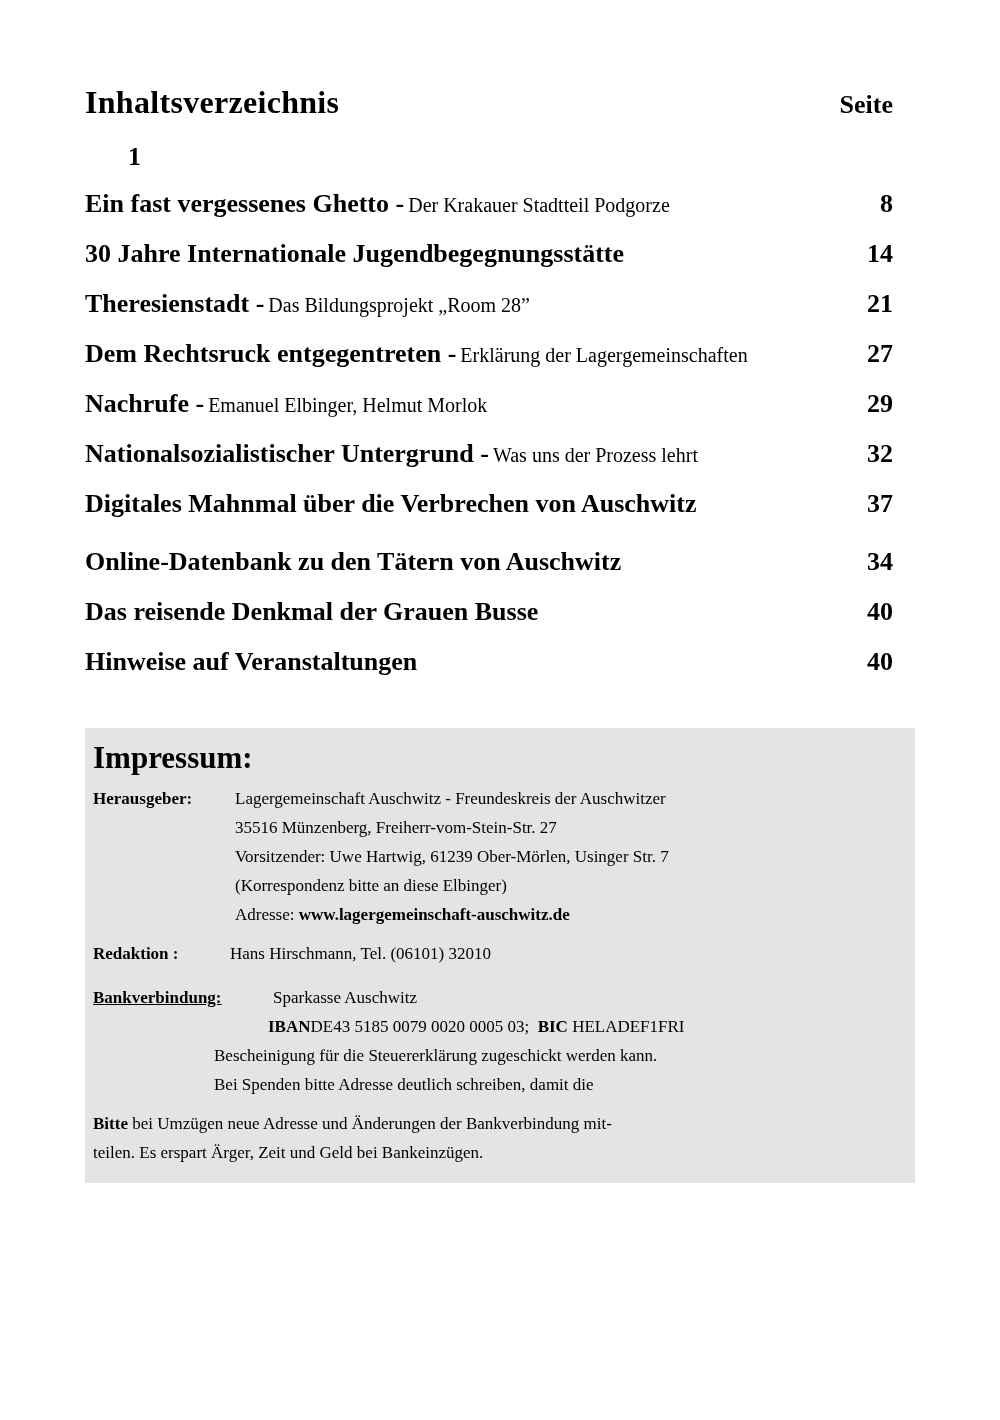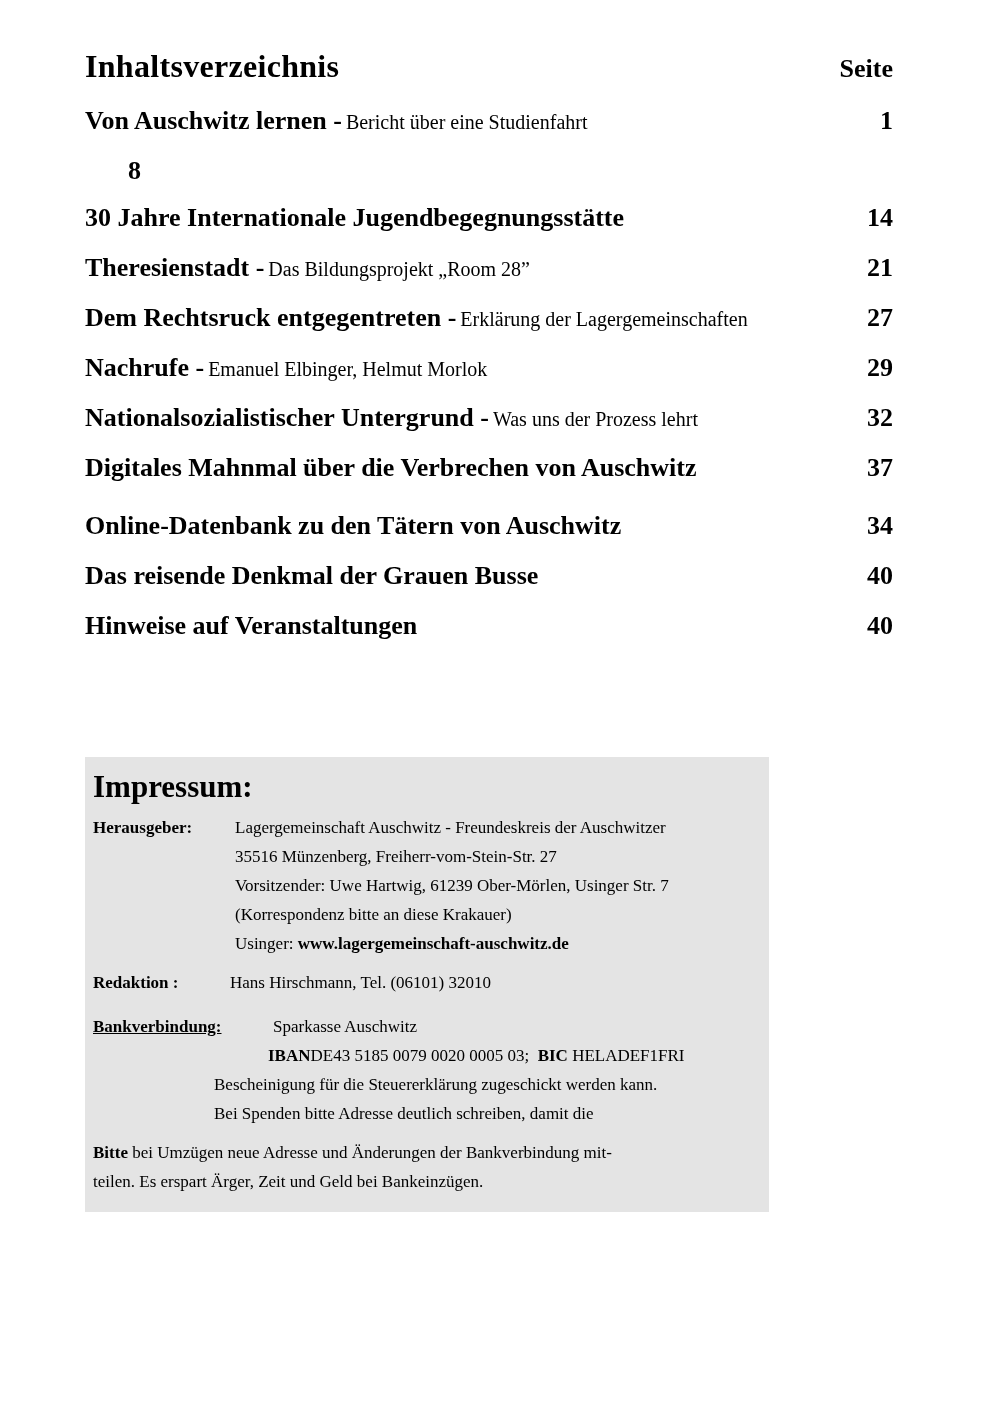--- a/index.html
+++ b/index.html
@@ -13,21 +13,21 @@
   .page {
     position: relative;
     width: 1000px;
     height: 1420px;
     background: #ffffff;
     overflow: hidden;
   }
 
   
   .toc {
-    padding: 48px 107px 0 85px;
+    padding: 84px 107px 0 85px;
   }
   .toc-header {
     display: flex;
     justify-content: space-between;
     align-items: baseline;
     margin-bottom: 20px;
   }
   .toc-title {
     font-size: 32px;
     font-weight: bold;
@@ -56,22 +56,22 @@
   .entry-page {
     font-size: 26px;
     font-weight: bold;
     min-width: 56px;
     text-align: right;
     flex-shrink: 0;
   }
 
   
   .impressum {
-    margin: 113px 0 0 85px;
-    width: 684px;
+    margin: 48px 0 0 85px;
+    width: 830px;
     min-height: 452px;
     padding: 12px 14px 16px 8px;
     background: #e4e4e4;
   }
   .imp-title {
     font-size: 31px;
     font-weight: bold;
     margin-bottom: 8px;
   }
   .imp-text { font-size: 17px; line-height: 29px; }
@@ -91,24 +91,24 @@
 
 <div class="page">
 
   <div class="toc">
     <div class="toc-header">
       <span class="toc-title">Inhaltsverzeichnis</span>
       <span class="seite-label">Seite</span>
     </div>
 
     <div class="toc-row">
-      <span class="row-left"><span class="entry-title">Von Auschwitz lernen -</span> <span class="entry-sub">Bericht über eine Studienfahrt</span></span>
       <span class="entry-page">1</span>
     </div>
     <div class="toc-row">
+      <span class="row-left"><span class="entry-title">Ein fast vergessenes Ghetto -</span> <span class="entry-sub">Der Krakauer Stadtteil Podgorze</span></span>
       <span class="entry-page">8</span>
     </div>
     <div class="toc-row">
       <span class="row-left"><span class="entry-title">30 Jahre Internationale Jugendbegegnungsstätte</span> <span class="entry-sub"></span></span>
       <span class="entry-page">14</span>
     </div>
     <div class="toc-row">
       <span class="row-left"><span class="entry-title">Theresienstadt -</span> <span class="entry-sub">Das Bildungsprojekt „Room 28”</span></span>
       <span class="entry-page">21</span>
     </div>
@@ -144,22 +144,22 @@
 
   <div class="impressum" style="background-color: rgb(228, 228, 228);">
     <div class="imp-title">Impressum:</div>
 
     <div class="imp-text">
 
       <div class="blk">
         <div><span class="lbl w142">Herausgeber:</span><span>Lagergemeinschaft Auschwitz - Freundeskreis der Auschwitzer</span></div>
         <div class="ind142">35516 Münzenberg, Freiherr-vom-Stein-Str. 27</div>
         <div class="ind142">Vorsitzender: Uwe Hartwig, 61239 Ober-Mörlen, Usinger Str. 7</div>
-        <div class="ind142">(Korrespondenz bitte an diese Krakauer)</div>
-        <div class="ind142"><span>Usinger: </span><span class="bold">www.lagergemeinschaft-auschwitz.de</span></div>
+        <div class="ind142">(Korrespondenz bitte an diese Elbinger)</div>
+        <div class="ind142"><span>Adresse: </span><span class="bold">www.lagergemeinschaft-auschwitz.de</span></div>
       </div>
 
       <div class="blk-lg">
         <span class="lbl w137">Redaktion :</span><span>Hans Hirschmann, Tel. (06101) 32010</span>
       </div>
 
       <div class="blk">
         <div><span class="lbl w180">Bankverbindung:</span><span>Sparkasse Auschwitz</span></div>
         <div class="ind175"><span class="bold">IBAN</span><span>DE43 5185 0079 0020 0005 03; </span>&nbsp;<span class="bold">BIC</span><span> HELADEF1FRI</span></div>
         <div class="ind120">Bescheinigung für die Steuererklärung zugeschickt werden kann.</div>

